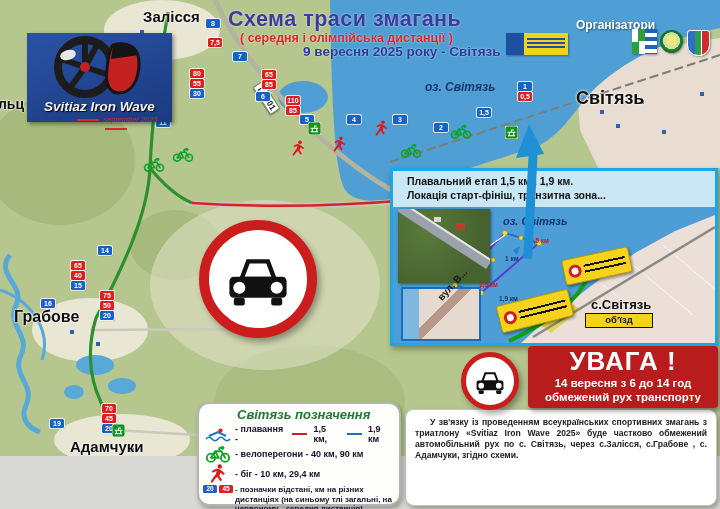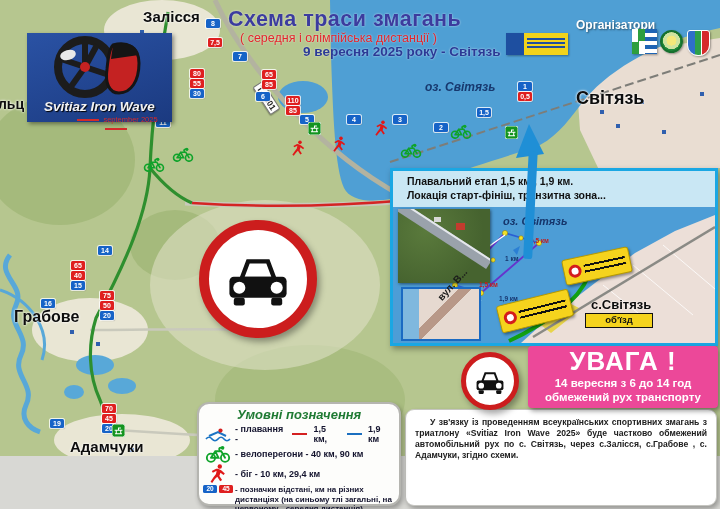--- a/index.html
+++ b/index.html
@@ -15,21 +15,21 @@
   .lbl-lake{font-weight:bold;font-style:italic;color:#17386e;}
   .lbl-road{background:#fdfdfd;border:1px solid #777;border-radius:2px;color:#1b1b1b;padding:0 2px;font-weight:bold;box-shadow:1px 1px 1px rgba(0,0,0,.25);}
   .badge{position:absolute;min-width:12px;height:9px;line-height:9px;font-size:7px;font-weight:bold;
     color:#fff;text-align:center;padding:0 1px;border-radius:1.5px;z-index:6;
     box-shadow:0 0 0 1px rgba(255,255,255,.8),1px 1px 1px rgba(0,0,0,.3);}
   .badge-blue{background:#1663c7;} .badge-red{background:#df1f1f;}
   .micon{position:absolute;z-index:6;line-height:0;}
 
   
   #title{position:absolute;left:228px;top:7px;font-size:21.5px;font-weight:bold;color:#3c3c9e;z-index:7;letter-spacing:.5px;text-shadow:0 0 2px rgba(255,255,255,.7);}
-  #subtitle{position:absolute;left:240px;top:31px;font-size:12.5px;font-weight:normal;color:#e3242b;z-index:7;text-shadow:0 0 2px rgba(255,255,255,.7);}
+  #subtitle{position:absolute;left:240px;top:31px;font-size:12.5px;font-weight:bold;color:#e3242b;z-index:7;text-shadow:0 0 2px rgba(255,255,255,.7);}
   #dateline{position:absolute;left:303px;top:44px;font-size:13.5px;font-weight:bold;color:#2b3a96;z-index:7;text-shadow:0 0 2px rgba(255,255,255,.7);}
 
   
   #org-label{position:absolute;left:576px;top:9px;font-size:12px;font-weight:bold;color:#fff;z-index:7;text-shadow:1px 1px 2px rgba(0,0,0,.5);margin-top:9px;}
   .org-logo{position:absolute;z-index:7;box-shadow:1px 1px 2px rgba(0,0,0,.35);}
   #logo-banner{left:506px;top:33px;width:62px;height:22px;background:#f2d31b;display:flex;}
   #logo-banner .emb{width:18px;height:100%;background:#1e4fa0;}
   #logo-banner .txt{flex:1;padding:3px 2px;}
   #logo-banner .txt i{display:block;height:2px;background:#1e4fa0;margin:2px 1px;}
   #logo-triathlon{left:572px;top:27px;width:58px;height:30px;background:#fff;text-align:center;padding-top:2px;box-sizing:border-box;}
@@ -41,21 +41,21 @@
   #logo-flag .r{width:50%;background:repeating-linear-gradient(180deg,#1e64b4 0 4px,#fff 4px 8px);}
   #logo-round{left:660px;top:30px;width:23px;height:23px;border-radius:50%;background:radial-gradient(circle at 50% 45%,#f4e87a 0 35%,#cfe3a0 36% 60%,#1f8a3a 61%);border:2px solid #17702e;box-sizing:border-box;}
   #logo-shield{left:687px;top:30px;width:23px;height:26px;background:linear-gradient(90deg,#2f6fca 0 32%,#fff 32% 35%,#2ea04a 35% 64%,#fff 64% 67%,#d62b2b 67%);border-radius:3px 3px 11px 11px;border:1px solid #fff;box-sizing:border-box;}
 
   
   #event-logo{position:absolute;left:27px;top:33px;width:145px;height:89px;z-index:7;
     background:linear-gradient(160deg,#2a52a4,#1b3a80);box-shadow:2px 2px 4px rgba(0,0,0,.4);}
   #event-logo .title{position:absolute;left:0;right:0;top:66px;text-align:center;color:#f2f2f2;
     font-size:13.5px;font-weight:bold;font-style:italic;text-shadow:1px 1px 1px #000;}
   #event-logo .subtitle{position:absolute;left:0;right:0;top:82px;text-align:center;color:#d42a2a;
-    font-size:7.5px;padding-left:32px;}
+    font-size:7.5px;font-style:italic;padding-left:32px;}
   #event-logo .subtitle:before,#event-logo .subtitle:after{content:"";display:inline-block;width:22px;height:1.5px;background:#d42a2a;vertical-align:middle;margin:0 4px;}
 
   
   .no-car-sign{position:absolute;border-radius:50%;background:#fff;border-style:solid;border-color:#cc1d1d;
     display:flex;align-items:center;justify-content:center;box-shadow:3px 4px 6px rgba(0,0,0,.35);}
   #sign-big{left:199px;top:220px;width:118px;height:118px;border-width:10px;box-sizing:border-box;z-index:8;}
   #sign-small{left:461px;top:352px;width:58px;height:58px;border-width:5px;box-sizing:border-box;z-index:12;}
 
   
   #inset{position:absolute;left:390px;top:168px;width:328px;height:178px;box-sizing:border-box;
@@ -85,21 +85,21 @@
   .detour-sign .circ{width:13px;height:13px;border-radius:50%;background:#fff;border:3px solid #d41c1c;box-sizing:border-box;}
   .detour-sign .bars{flex:1;height:14px;background:
       linear-gradient(to bottom,transparent 3px,#111 3px 5px,transparent 5px 9px,#111 9px 11px,transparent 11px);}
   #ins-sign1{left:105px;top:126px;width:64px;height:22px;transform:rotate(-14deg);}
   #ins-sign2{left:170px;top:82px;width:58px;height:20px;transform:rotate(-12deg);}
 
   
   #pointer-arrow{position:absolute;left:514px;top:124px;z-index:11;line-height:0;}
 
   
-  #attention{position:absolute;left:528px;top:346px;width:190px;height:62px;background:#ec4899;
+  #attention{position:absolute;left:528px;top:346px;width:190px;height:62px;background:#b91c1c;
     border-radius:4px;z-index:12;text-align:center;color:#fff;box-shadow:2px 3px 5px rgba(0,0,0,.4);}
   #attention .t{font-size:26px;font-weight:bold;line-height:30px;letter-spacing:1px;}
   #attention .l{font-size:11.5px;font-weight:bold;line-height:14px;}
 
   
   #legend{position:absolute;left:197px;top:402px;width:204px;height:104px;background:#fdfdfb;
     border:2px solid #b5b5b0;border-radius:12px;z-index:12;box-sizing:border-box;
     padding:3px 6px;box-shadow:2px 3px 5px rgba(0,0,0,.3);}
   #legend .title{font-size:13px;font-weight:bold;font-style:italic;color:#1f7a33;margin:0 0 2px 32px;}
   .leg-row{display:flex;align-items:center;gap:4px;font-size:9px;font-weight:bold;color:#14142e;margin:1px 0;}
@@ -413,21 +413,21 @@
       <rect x="44" y="47" width="10" height="7" rx="2" fill="#111"></rect>
     </svg>
   </div>
   <div id="attention">
     <div class="t">УВАГА !</div>
     <div class="l">14 вересня з 6 до 14 год</div>
     <div class="l">обмежений рух транспорту</div>
   </div>
 
   <div id="legend">
-    <div class="title">Умовні позначення</div>
+    <div class="title">Світязь позначення</div>
     <div class="leg-row">
       <span class="leg-iconbox">
         <svg width="26" height="15" viewBox="0 0 26 15">
           <path d="M1 12 q3 -3.5 6 0 t6 0 t6 0 t6 0" stroke="#1b74c4" fill="none" stroke-width="1.7"></path>
           <path d="M4 9 L13 5 L21 9" stroke="#1b74c4" stroke-width="2" fill="none"></path>
           <circle cx="15.5" cy="3.6" r="2.1" fill="#d42020"></circle>
         </svg>
       </span>
       <span>- плавання -</span>
       <span class="seg seg-red"></span>

